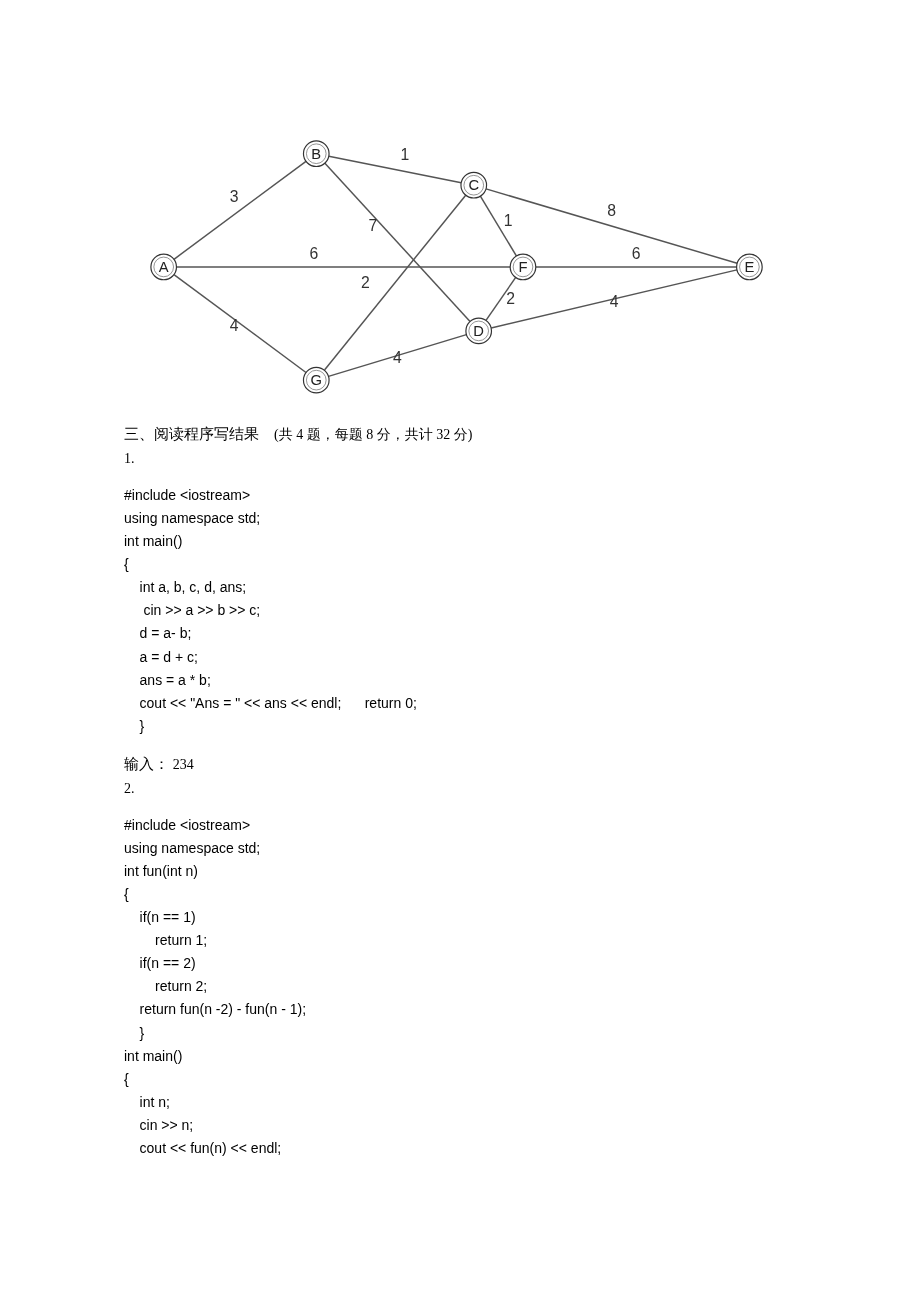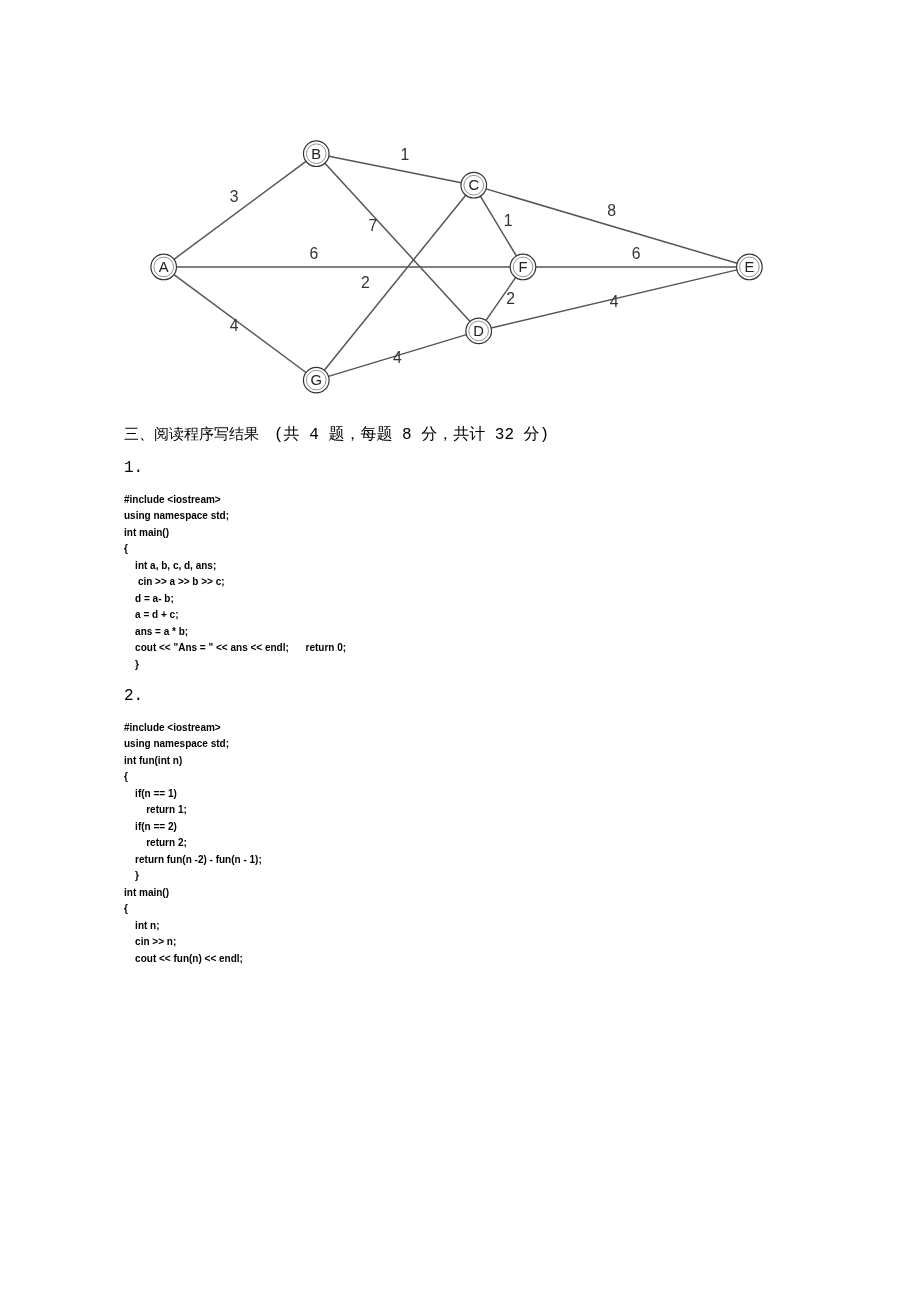--- a/index.html
+++ b/index.html
@@ -26,29 +26,27 @@
   }
   .graph-area svg {
     width: 100%;
     height: 100%;
   }
   .content {
     line-height: 1.65;
   }
   .code-block {
     font-family: Arial, "Helvetica", sans-serif;
-    font-size: 10px;
+    font-size: 14px;
     white-space: pre;
     line-height: 1.65;
-    font-weight: bold;
   }
   .sans {
-    font-family: Liberation Mono, monospace;
-    font-size: 16px;
-    margin-top: 7px;
+    font-family: Liberation Serif, serif;
+    font-size: 14px;
   }
   .blank {
     display: inline-block;
     border-bottom: 1px solid #000;
     width: 45px;
     vertical-align: baseline;
   }
 </style>
 </head>
 <body>
@@ -125,20 +123,24 @@
 int main()
 {
     int a, b, c, d, ans;
      cin &gt;&gt; a &gt;&gt; b &gt;&gt; c;
     d = a- b;
     a = d + c;
     ans = a * b;
     cout &lt;&lt; "Ans = " &lt;&lt; ans &lt;&lt; endl;      return 0;
     }</pre>
 
+    <div>
+      <span>输入：</span>
+      <span class="sans">234</span>
+    </div>
 
 
     <div class="sans">2.</div>
     <pre class="code-block" id="q2-code">#include &lt;iostream&gt;
 using namespace std;
 int fun(int n)
 {
     if(n == 1)
         return 1;
     if(n == 2)

